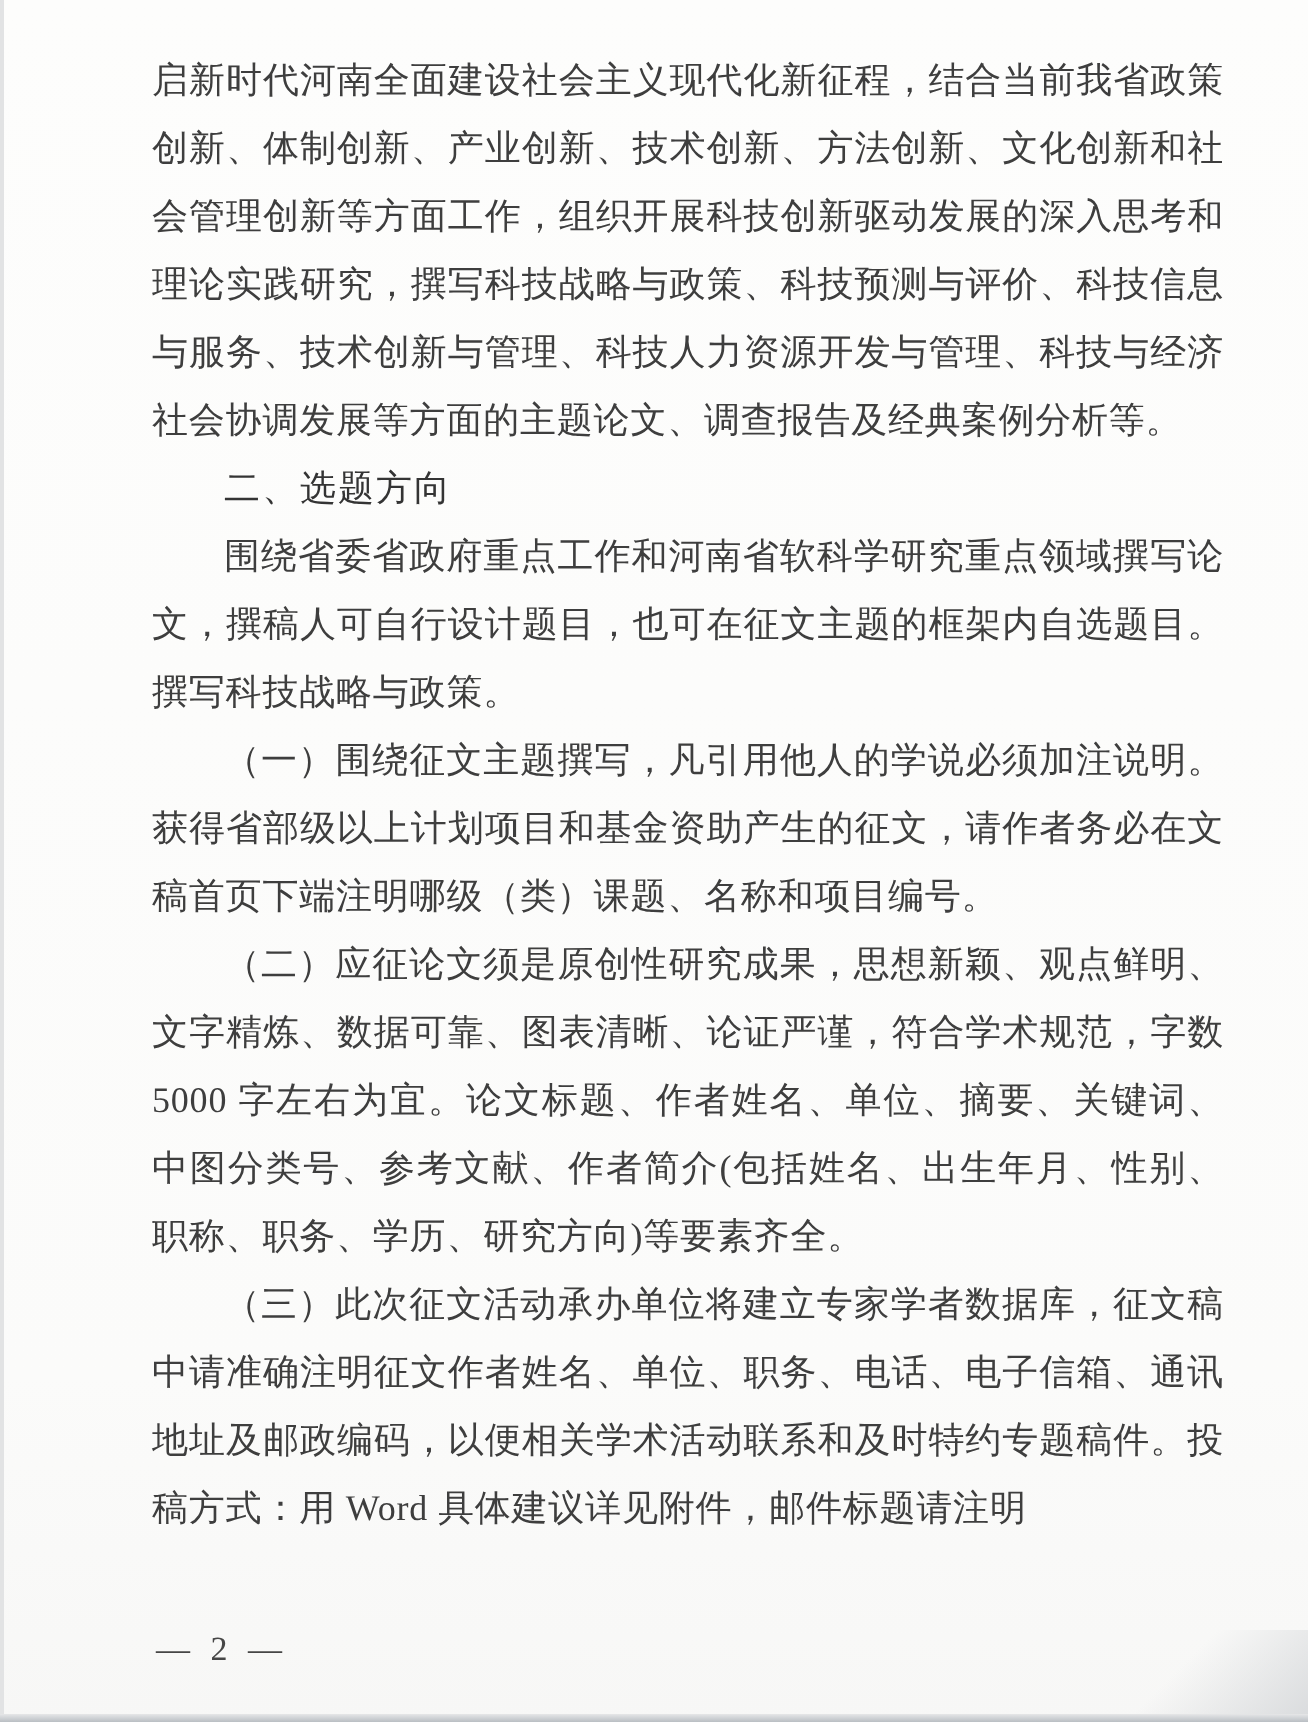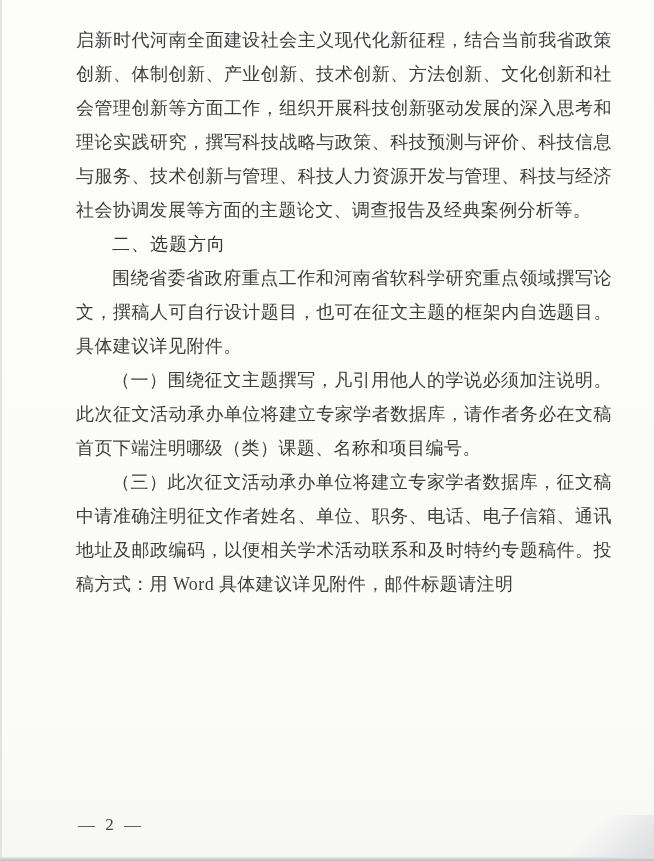--- a/index.html
+++ b/index.html
@@ -72,25 +72,26 @@
 </head>
 <body>
 
 <div class="scan-page">
 
   <div class="doc-content">
     <p class="body-para">启新时代河南全面建设社会主义现代化新征程，结合当前我省政策创新、体制创新、产业创新、技术创新、方法创新、文化创新和社会管理创新等方面工作，组织开展科技创新驱动发展的深入思考和理论实践研究，撰写科技战略与政策、科技预测与评价、科技信息与服务、技术创新与管理、科技人力资源开发与管理、科技与经济社会协调发展等方面的主题论文、调查报告及经典案例分析等。</p>
 
     <p class="section-heading">二、选题方向</p>
 
-    <p class="body-para indent">围绕省委省政府重点工作和河南省软科学研究重点领域撰写论文，撰稿人可自行设计题目，也可在征文主题的框架内自选题目。具体建议详见附件。</p>
+    <p class="body-para indent">围绕省委省政府重点工作和河南省软科学研究重点领域撰写论文，撰稿人可自行设计题目，也可在征文主题的框架内自选题目。撰写科技战略与政策。</p>
 
 
-    <p class="body-para indent">（一）围绕征文主题撰写，凡引用他人的学说必须加注说明。此次征文活动承办单位将建立专家学者数据库，请作者务必在文稿首页下端注明哪级（类）课题、名称和项目编号。</p>
+    <p class="body-para indent">（一）围绕征文主题撰写，凡引用他人的学说必须加注说明。获得省部级以上计划项目和基金资助产生的征文，请作者务必在文稿首页下端注明哪级（类）课题、名称和项目编号。</p>
 
+    <p class="body-para indent">（二）应征论文须是原创性研究成果，思想新颖、观点鲜明、文字精炼、数据可靠、图表清晰、论证严谨，符合学术规范，字数 5000 字左右为宜。论文标题、作者姓名、单位、摘要、关键词、中图分类号、参考文献、作者简介(包括姓名、出生年月、性别、职称、职务、学历、研究方向)等要素齐全。</p>
 
     <p class="body-para indent">（三）此次征文活动承办单位将建立专家学者数据库，征文稿中请准确注明征文作者姓名、单位、职务、电话、电子信箱、通讯地址及邮政编码，以便相关学术活动联系和及时特约专题稿件。投稿方式：用 Word 具体建议详见附件，邮件标题请注明</p>
   </div>
 
   <div class="page-number">— 2 —</div>
 
   <div class="scan-edge-left"></div>
   <div class="scan-corner-shade"></div>
   <div class="scan-edge-bottom"></div>
 </div>

